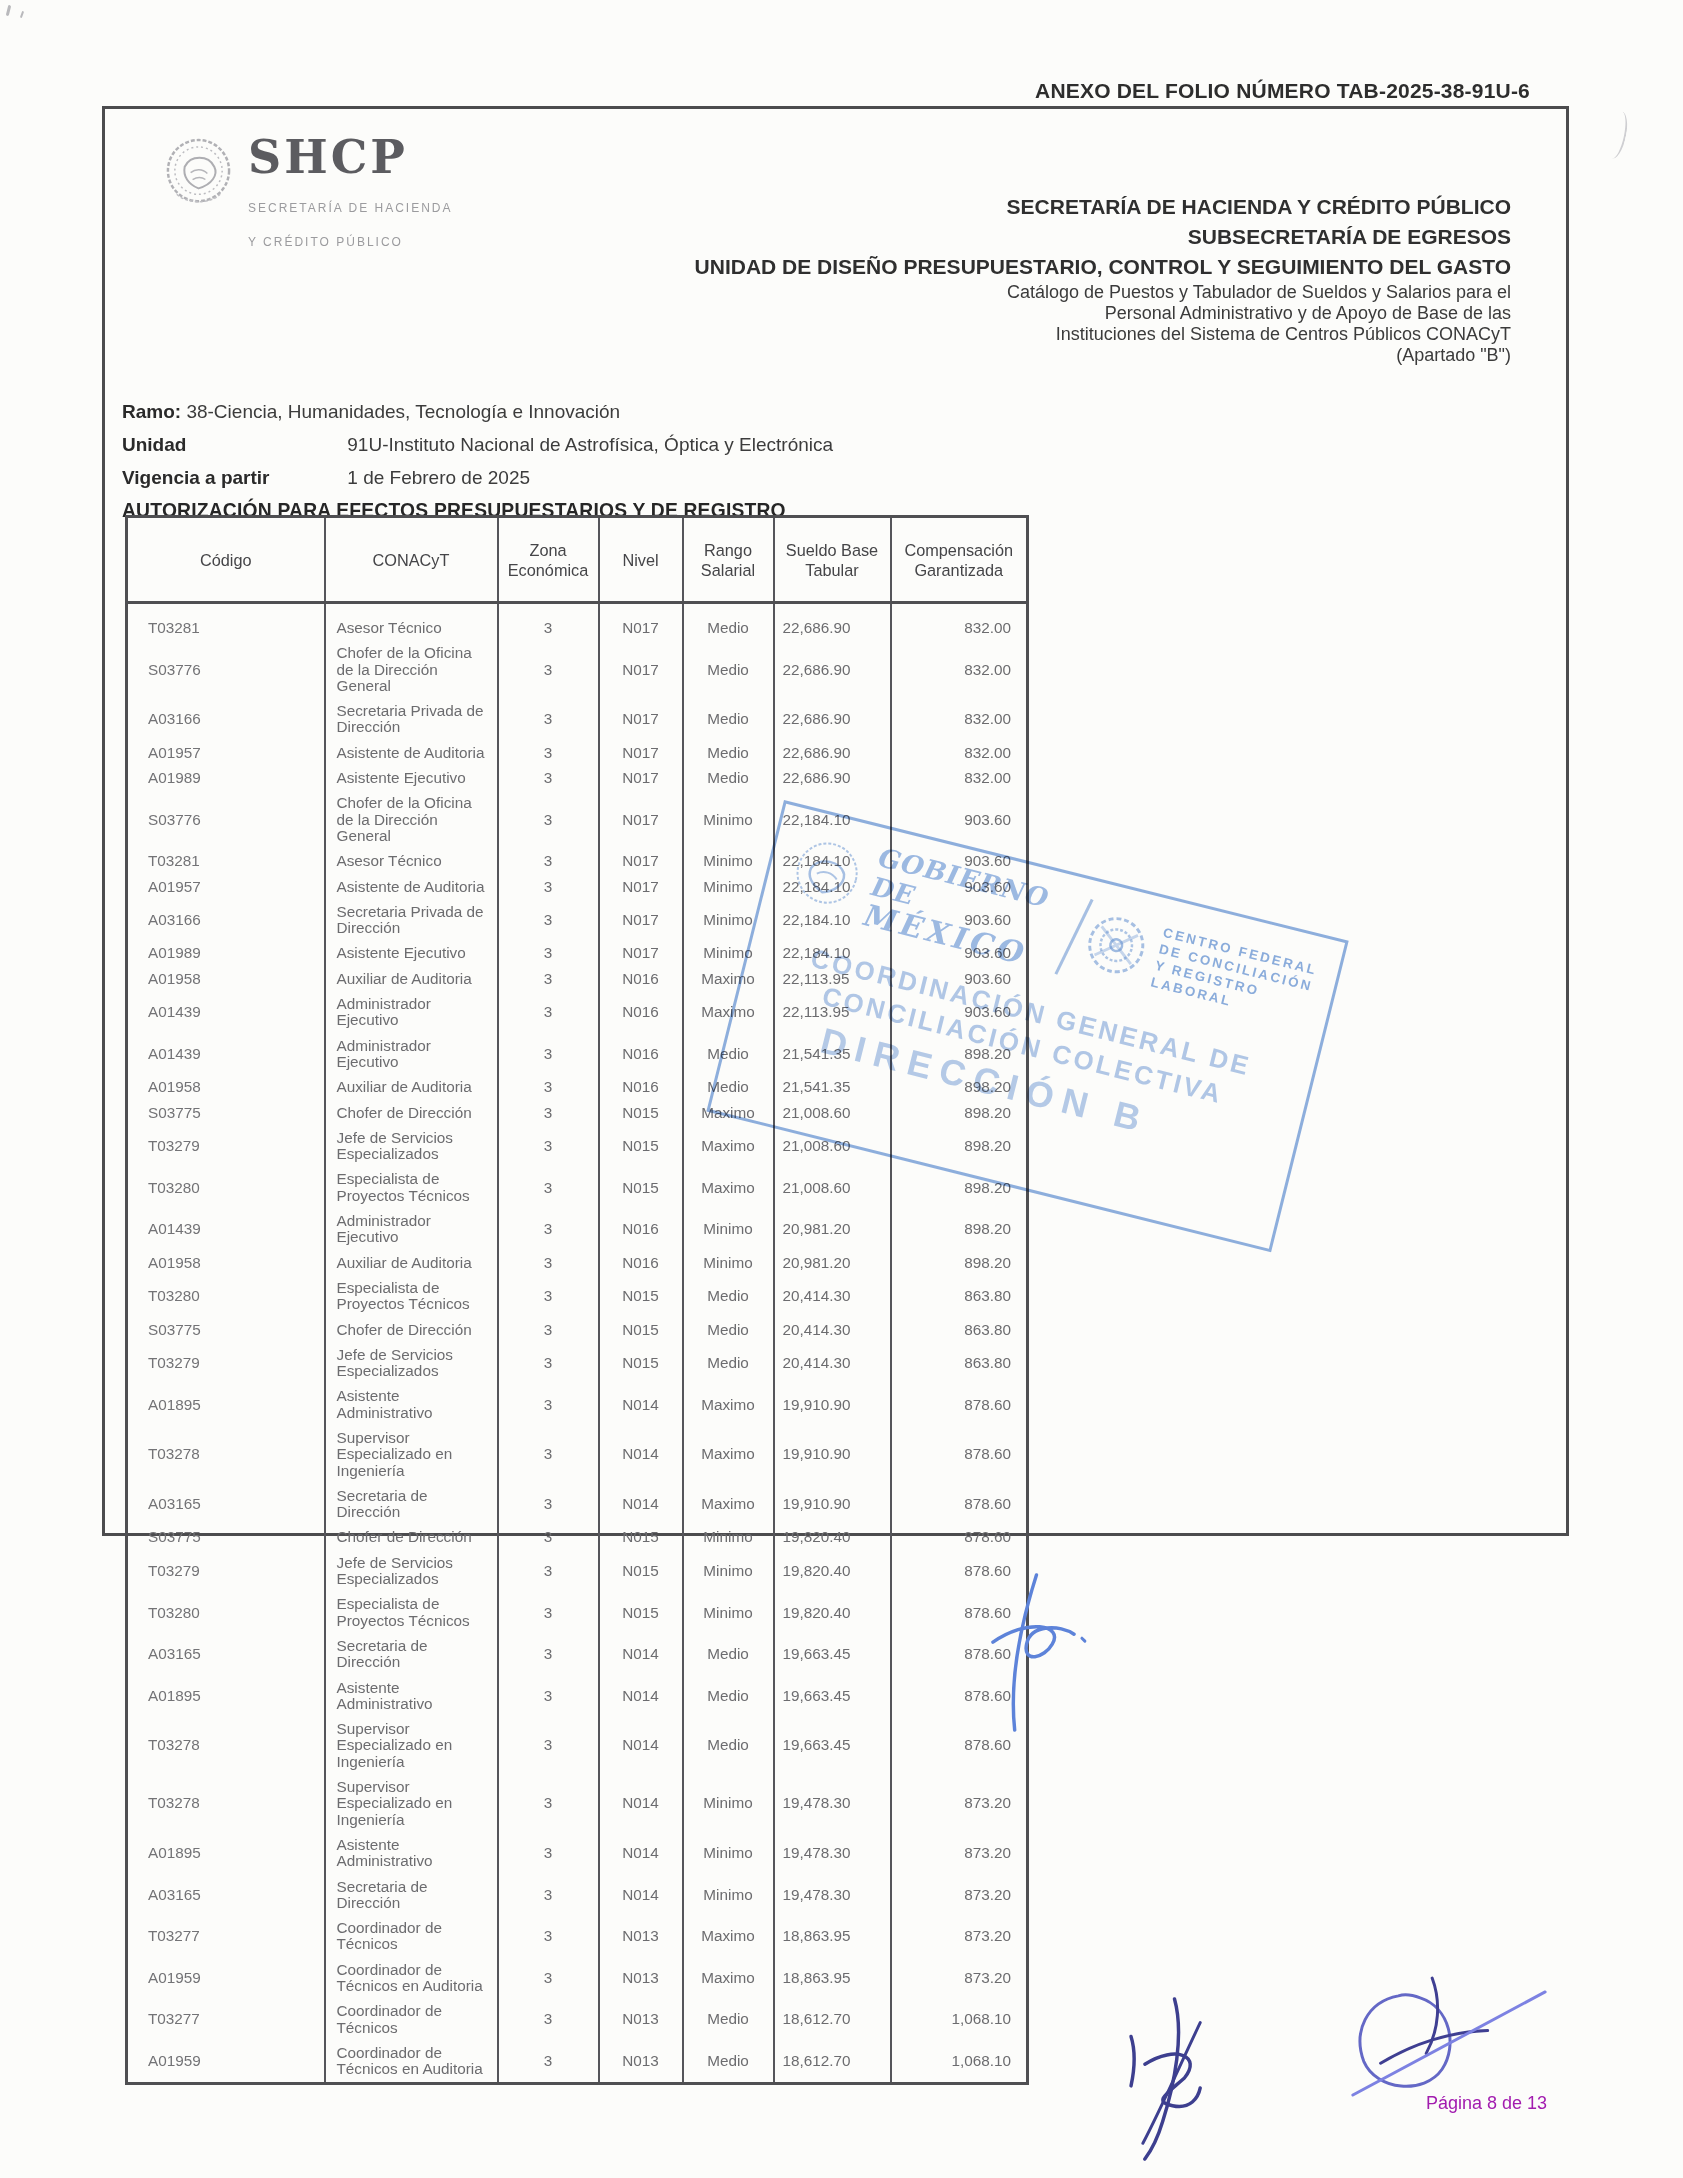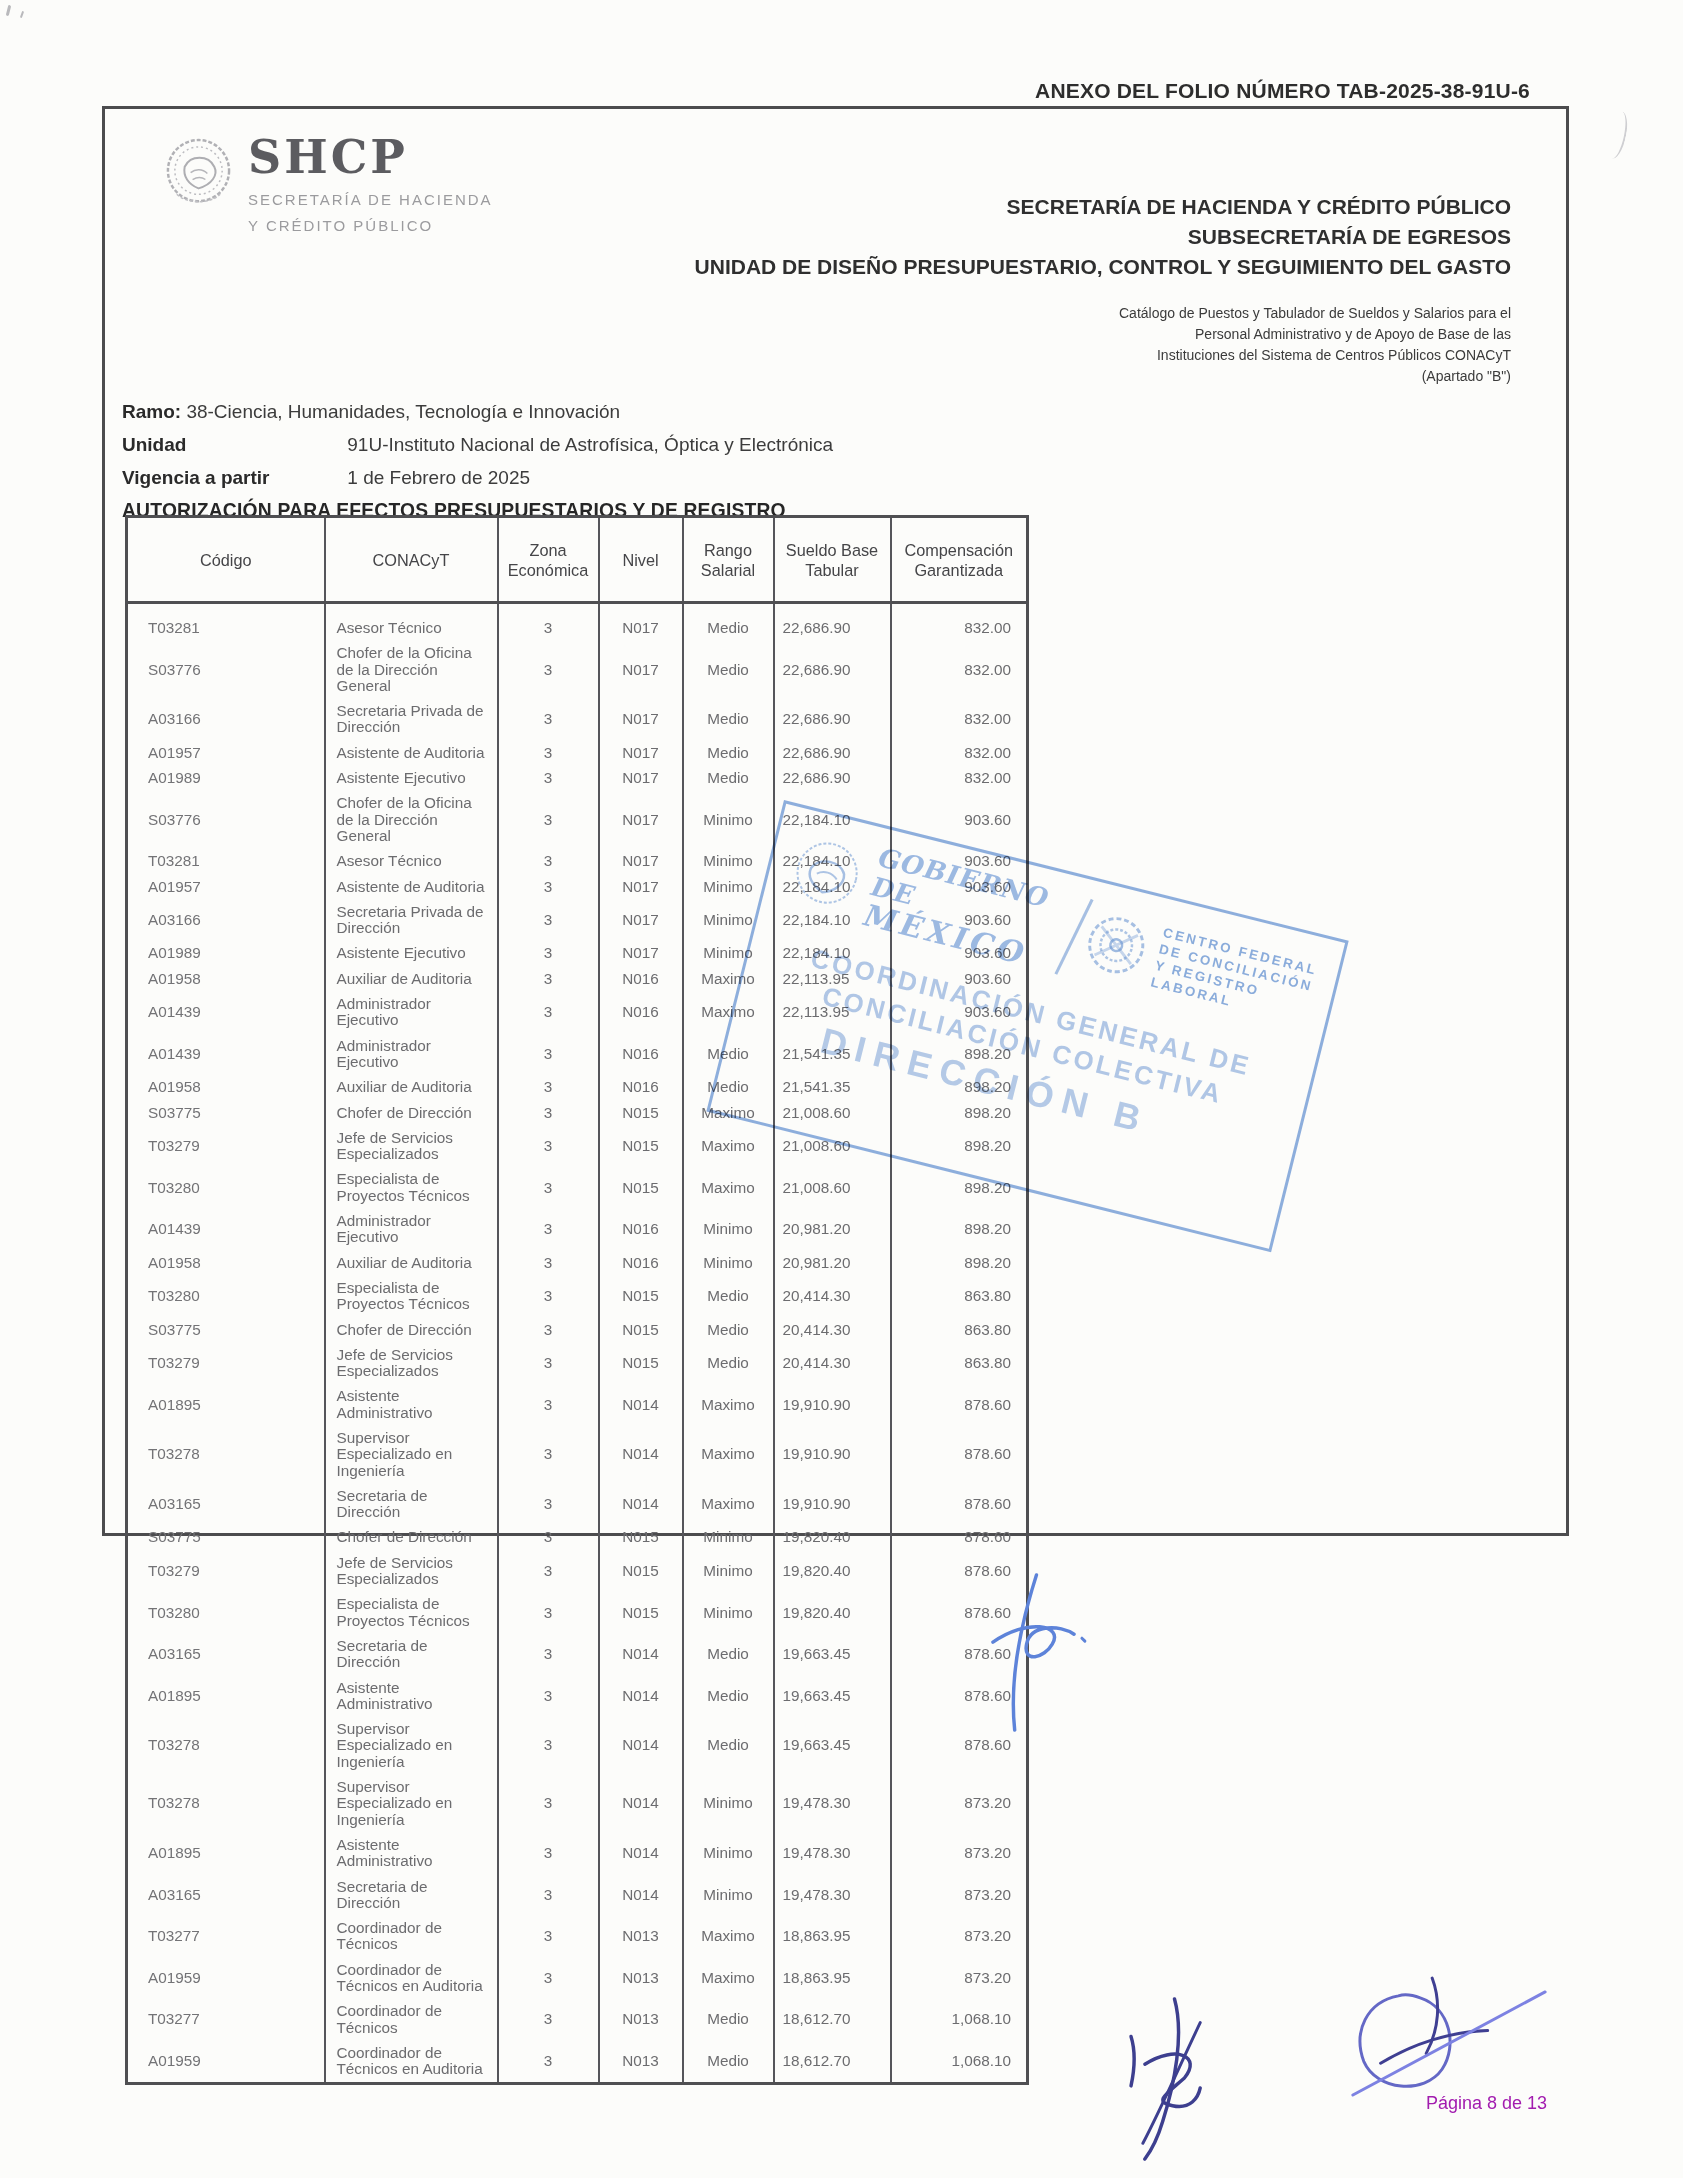--- a/index.html
+++ b/index.html
@@ -14,26 +14,26 @@
   .anexo{position:absolute;top:79px;right:153px;font-size:21px;font-weight:700;
          color:#2d2d2d;letter-spacing:0.2px;}
 
   .box{position:absolute;left:102px;top:106px;width:1467px;height:1430px;
        border:3px solid #4c4c4e;box-sizing:border-box;background:transparent;}
 
   
   .logo{position:absolute;left:58px;top:24px;display:flex;gap:14px;}
   .logo-text .acronym{font-family:"DejaVu Serif",serif;font-weight:700;font-size:46px;
        color:#5c5c60;letter-spacing:3px;line-height:48px;}
-  .logo-text .sub{font-size:15px;letter-spacing:2px;color:#9b9b9e;line-height:14px;margin-top:12px;}
+  .logo-text .sub{font-size:12px;letter-spacing:2px;color:#9b9b9e;line-height:14px;margin-top:20px;}
 
   
   .hdr{position:absolute;top:83px;right:55px;text-align:right;}
   .hdr .b{font-size:21px;font-weight:700;color:#2f2f2f;line-height:30px;}
-  .hdr .subtitle{margin-top:21px;font-size:14px;color:#3b3b3b;line-height:21px;}
+  .hdr .subtitle{margin-top:0;font-size:18px;color:#3b3b3b;line-height:21px;}
 
   
   .meta{position:absolute;left:17px;top:286px;font-size:19px;color:#3c3c3c;}
   .meta .row{line-height:33px;white-space:nowrap;}
   .meta .lbl{font-weight:700;color:#2a2a2a;}
   .meta .lblw{display:inline-block;width:220px;font-weight:700;color:#2a2a2a;}
   .meta .auth{font-weight:700;font-size:19.3px;color:#262626;letter-spacing:0.2px;}
 
   
   .tbl{position:absolute;left:20px;top:406px;}

